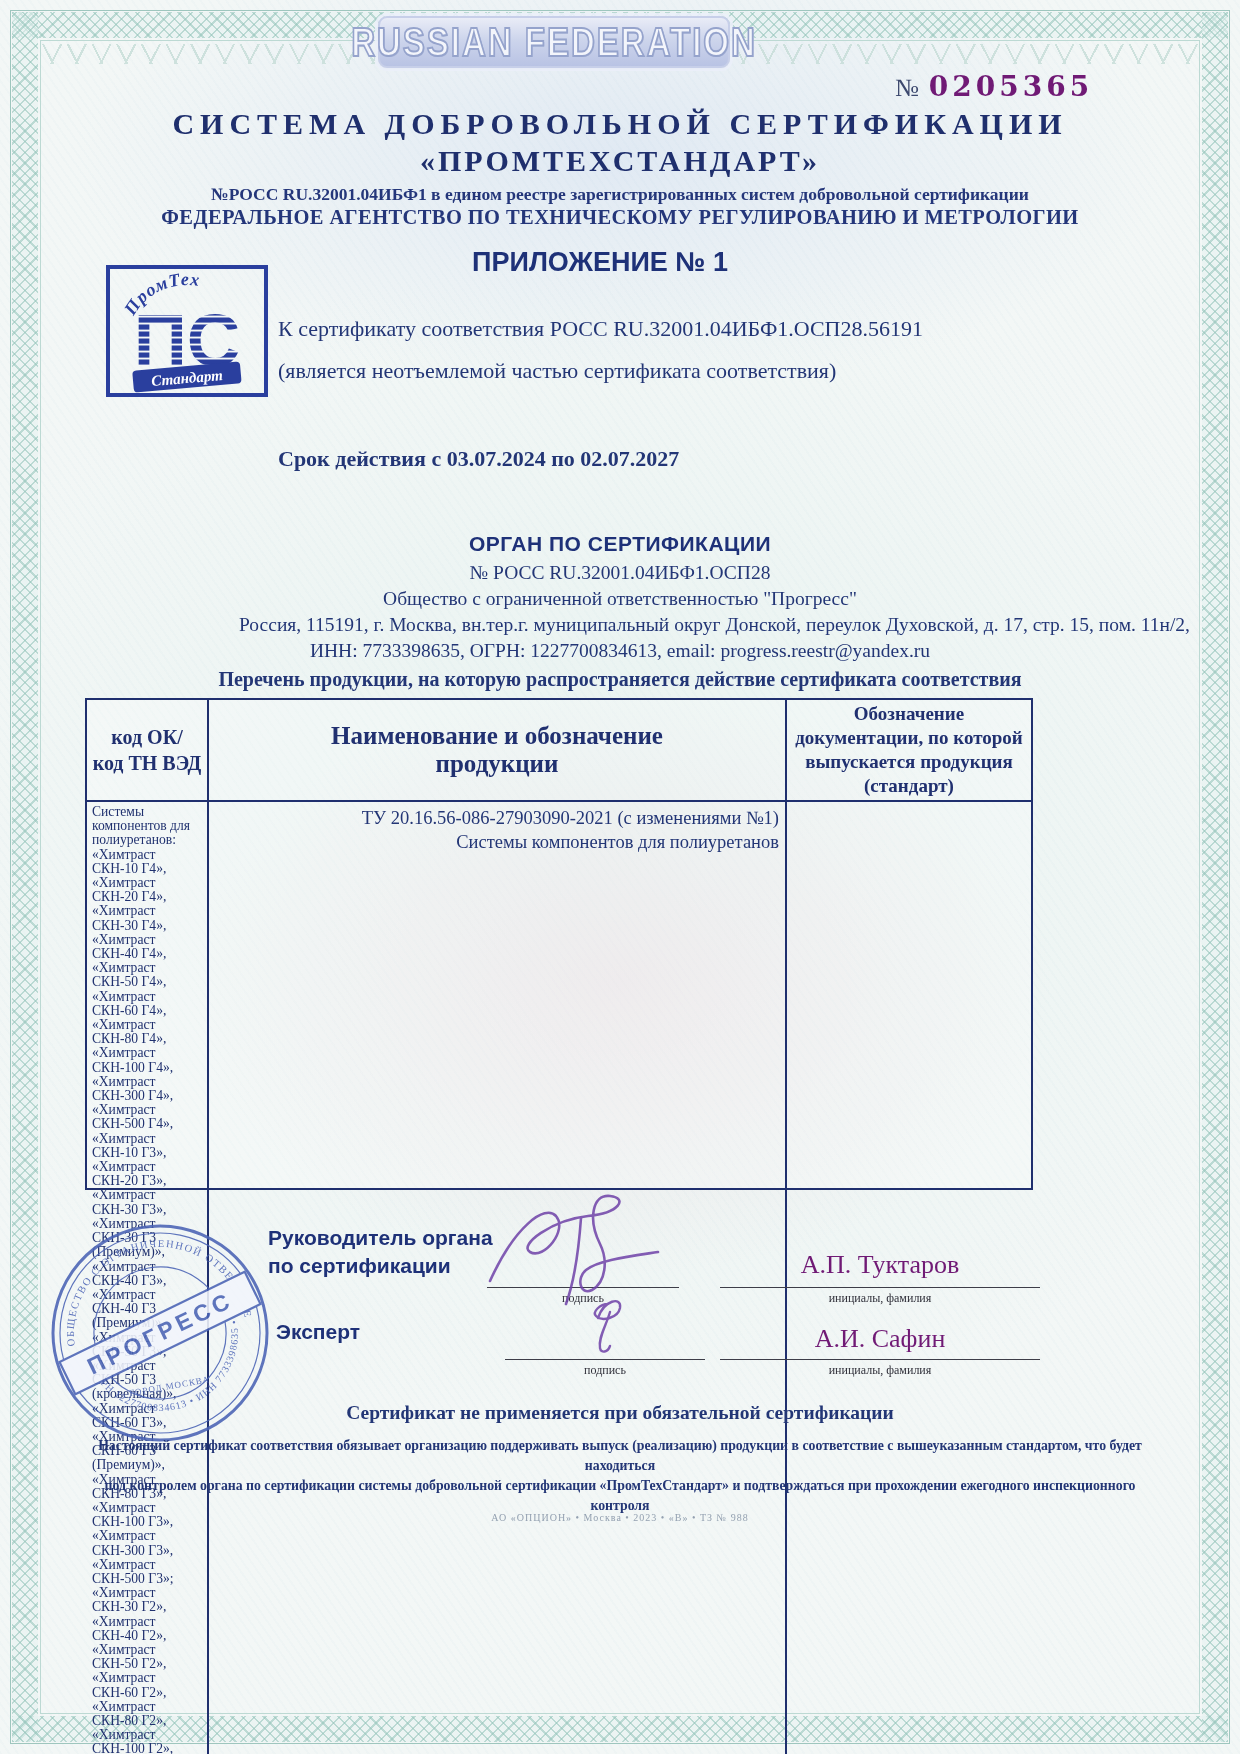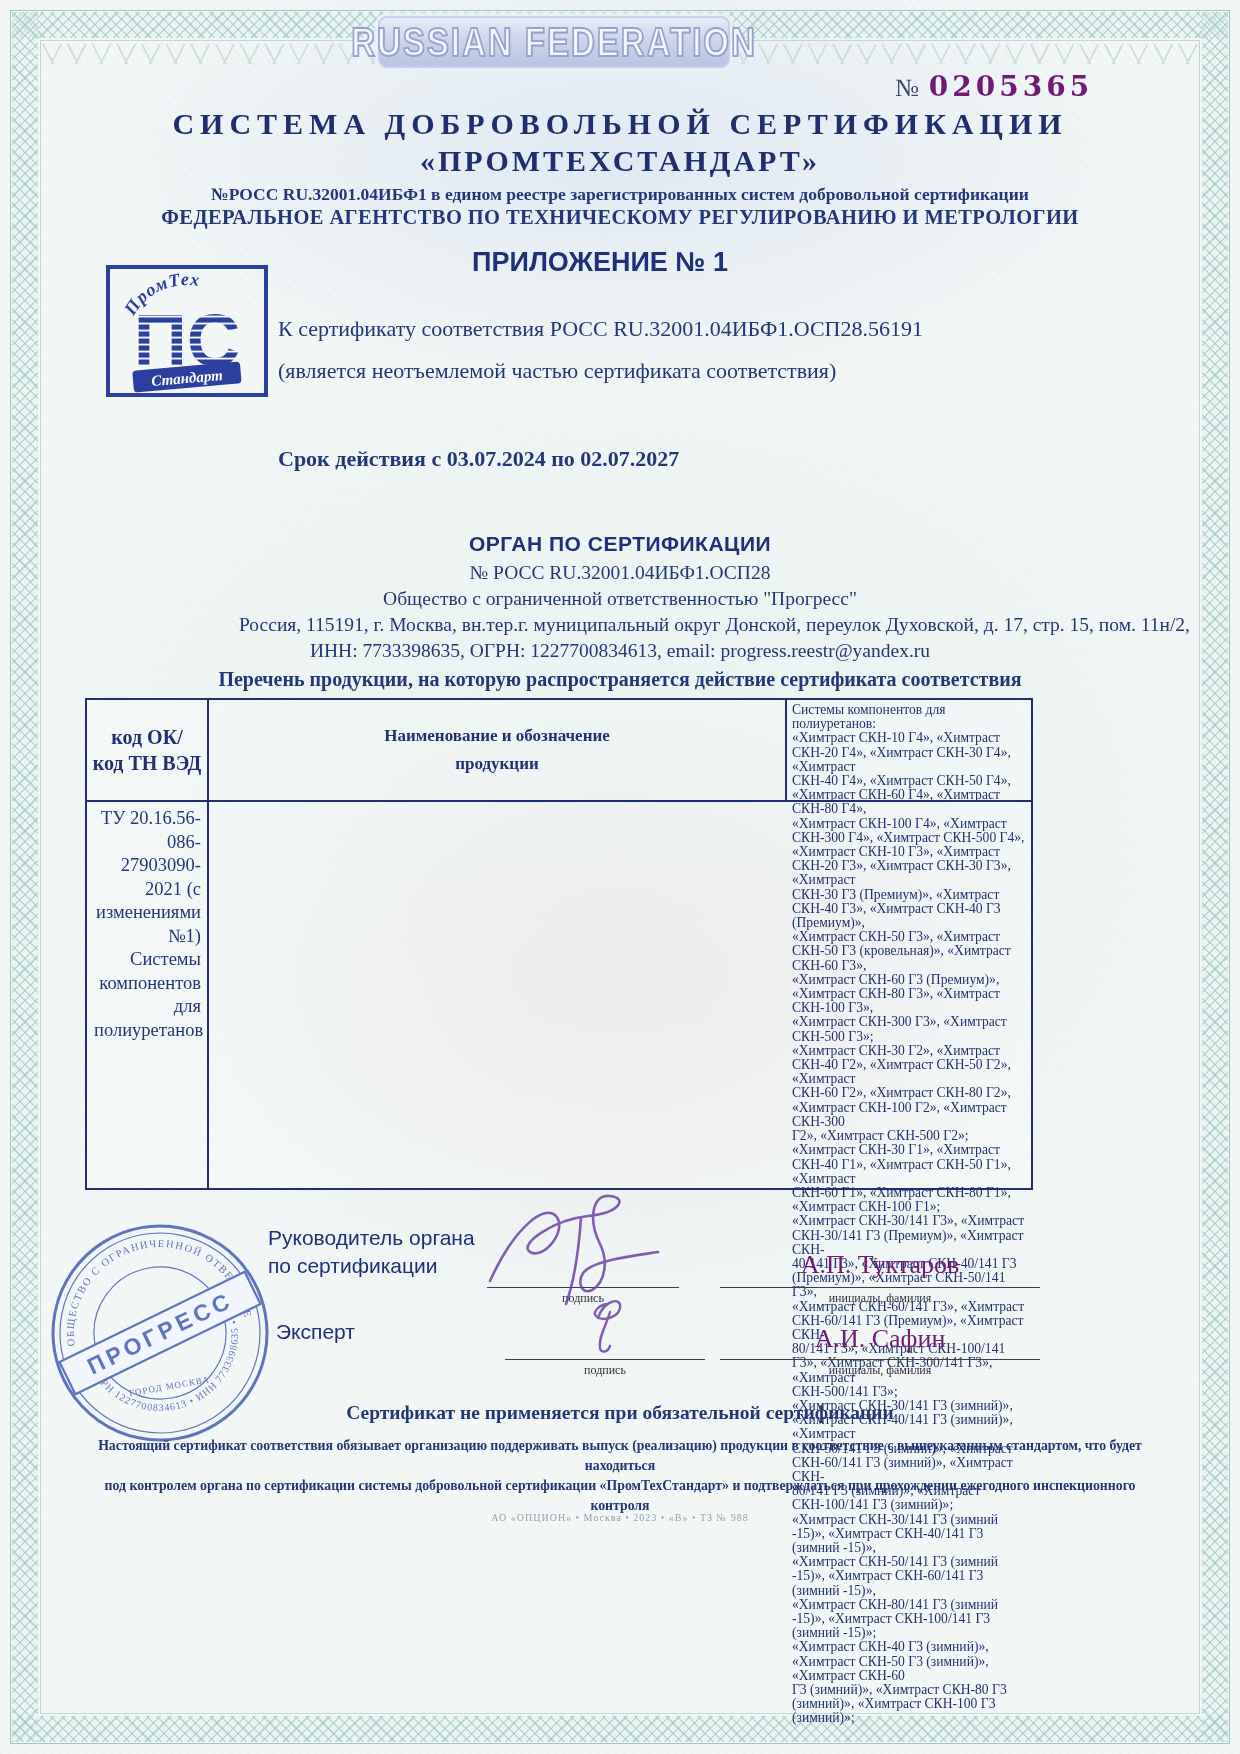--- a/index.html
+++ b/index.html
@@ -87,28 +87,28 @@
     position:absolute; left:85px; top:698px; width:948px; height:492px; z-index:3;
     display:grid; grid-template-columns:122px 578px 1fr; grid-template-rows:102px 1fr;
     border:2px solid #1f2f6e; background:rgba(255,255,255,0.25);
   }
   .ptable > div { border-right:2px solid #1f2f6e; border-bottom:2px solid #1f2f6e; }
   .ptable > div:nth-child(3n) { border-right:none; }
   .ptable > div:nth-child(n+4) { border-bottom:none; }
   .th { display:flex; align-items:center; justify-content:center; text-align:center;
         font-weight:700; color:#203070; white-space:pre-line; }
   .th-code { font-size:20px; line-height:26px; }
-  .th-name { font-size:17px; line-height:28px; }
+  .th-name { font-size:25px; line-height:28px; }
   .th-docs { font-size:19px; line-height:24px; }
   .td-codes { padding-top:8px; text-align:center; font-size:19px; line-height:27px; white-space:pre-line; }
   .td-products { padding:3px 3px 0 5px; font-size:13.6px; line-height:14.2px; white-space:pre-line; color:#20316f; }
   .td-standard { padding:5px 6px 0 7px; font-size:18.5px; line-height:23.5px; white-space:pre-line;text-align:right; }
 
   
-  .sig-label { position:absolute; font-family:"Liberation Sans", sans-serif; font-weight:400;
+  .sig-label { position:absolute; font-family:"Liberation Sans", sans-serif; font-weight:700;
                font-size:21px; line-height:28px; color:#1e3178; white-space:pre-line; z-index:4; }
   .lbl-head   { left:268px; top:1224px; }
   .lbl-expert { left:268px; top:1318px;padding-left:8px; }
   .sigline { position:absolute; border-top:1.5px solid #3d3d48; z-index:4; }
   .l1a { left:487px; top:1287px; width:192px; }
   .l1b { left:720px; top:1287px; width:320px; }
   .l2a { left:505px; top:1359px; width:200px; }
   .l2b { left:720px; top:1359px; width:320px; }
   .sigcap { position:absolute; font-size:12px; color:#30303a; text-align:center; z-index:4; }
   .c1a { left:487px; top:1291px; width:192px; }
@@ -187,20 +187,24 @@
 <div class="center-line org-address">Россия, 115191, г. Москва, вн.тер.г. муниципальный округ Донской, переулок Духовской, д. 17, стр. 15, пом. 11н/2,</div>
 <div class="center-line org-req">ИНН: 7733398635, ОГРН: 1227700834613, email: progress.reestr@yandex.ru</div>
 
 <div class="center-line caption">Перечень продукции, на которую распространяется действие сертификата соответствия</div>
 
 <div class="ptable">
   <div class="th th-code">код ОК/
 код ТН ВЭД</div>
   <div class="th th-name">Наименование и обозначение
 продукции</div>
+  <div class="th th-docs">Обозначение
+документации, по которой
+выпускается продукция
+(стандарт)</div>
   <div class="td-products">Системы компонентов для полиуретанов:
 «Химтраст СКН-10 Г4», «Химтраст СКН-20 Г4», «Химтраст СКН-30 Г4», «Химтраст
 СКН-40 Г4», «Химтраст СКН-50 Г4», «Химтраст СКН-60 Г4», «Химтраст СКН-80 Г4»,
 «Химтраст СКН-100 Г4», «Химтраст СКН-300 Г4», «Химтраст СКН-500 Г4»,
 «Химтраст СКН-10 Г3», «Химтраст СКН-20 Г3», «Химтраст СКН-30 Г3», «Химтраст
 СКН-30 Г3 (Премиум)», «Химтраст СКН-40 Г3», «Химтраст СКН-40 Г3 (Премиум)»,
 «Химтраст СКН-50 Г3», «Химтраст СКН-50 Г3 (кровельная)», «Химтраст СКН-60 Г3»,
 «Химтраст СКН-60 Г3 (Премиум)», «Химтраст СКН-80 Г3», «Химтраст СКН-100 Г3»,
 «Химтраст СКН-300 Г3», «Химтраст СКН-500 Г3»;
 «Химтраст СКН-30 Г2», «Химтраст СКН-40 Г2», «Химтраст СКН-50 Г2», «Химтраст

